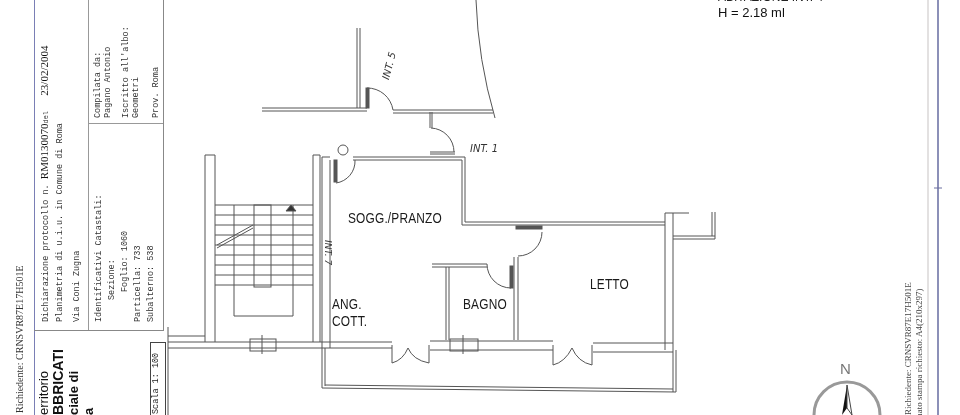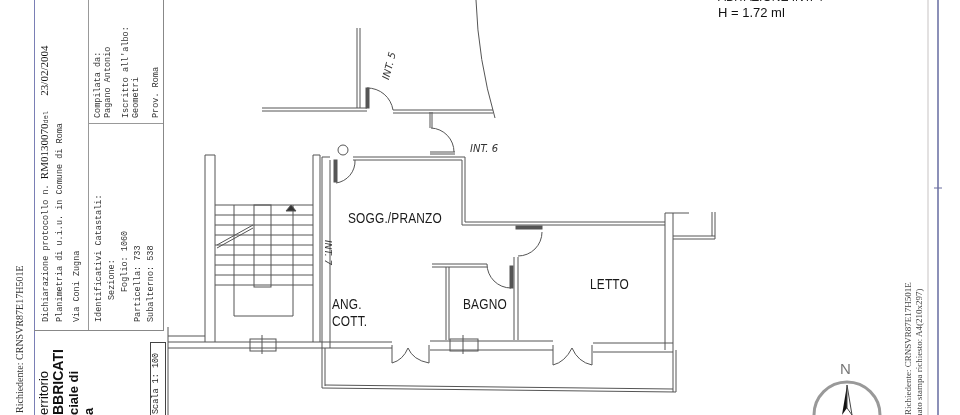--- a/index.html
+++ b/index.html
@@ -51,21 +51,21 @@
   <div>Iscritto all'albo:</div>
   <div>Geometri</div>
   <div style="height:10px"></div>
   <div>Prov. Roma</div>
 </div>
 
 <div class="abs" style="left:150px;top:342px;width:14px;height:80px;border:1px solid #444;border-bottom:none;"></div>
 <div class="rot mono" style="left:151px;top:414px;font-size:8.5px;color:#222;">Scala 1: 100</div>
 
 <div class="abs" style="left:718px;top:-10px;font-size:12px;color:#222;white-space:nowrap;">ABITAZIONE  INT. 4</div>
-<div class="abs" style="left:718px;top:5px;font-size:13px;color:#111;white-space:nowrap;">H = 1.72 ml</div>
+<div class="abs" style="left:718px;top:5px;font-size:13px;color:#111;white-space:nowrap;">H = 2.18 ml</div>
 
 <svg width="960" height="415">
   <g stroke="#555" stroke-width="1" fill="none">
 
     <line x1="262" y1="108" x2="367" y2="108"></line>
       <line x1="262" y1="111" x2="367" y2="111"></line>
     <line x1="357" y1="28" x2="357" y2="108"></line>
       <line x1="360" y1="28" x2="360" y2="108"></line>
     <line x1="393" y1="110" x2="493" y2="110"></line>
       <line x1="393" y1="113" x2="493" y2="113"></line>
@@ -175,21 +175,21 @@
   <line x1="934" y1="188" x2="942" y2="188" stroke="#6a6f9f" stroke-width="1"></line>
 </svg>
 
 <div class="room" style="left:348px;top:210px;">SOGG./PRANZO</div>
 <div class="room" style="left:332px;top:296px;">ANG.</div>
 <div class="room" style="left:332px;top:313px;">COTT.</div>
 <div class="room" style="left:463px;top:296px;">BAGNO</div>
 <div class="room" style="left:590px;top:276px;">LETTO</div>
 
 <div class="hand" style="left:380px;top:78px;transform:rotate(-75deg);transform-origin:0 0;">INT. 5</div>
-<div class="hand" style="left:470px;top:143px;">INT. 6</div>
+<div class="hand" style="left:470px;top:143px;">INT. 1</div>
 <div class="hand" style="left:333px;top:240px;transform:rotate(90deg);transform-origin:0 0;font-size:9px;">INT. 7</div>
 
 <div class="abs" style="left:840px;top:360px;font-size:15px;color:#777;">N</div>
 
 <div class="rot serif" style="left:903px;top:415px;font-size:9px;line-height:11px;color:#444;">
   <div>Richiedente: CRNSVR87E17H501E</div>
   <div style="margin-left:-165px;">Formato di acquisizione: A4(210x297) - Formato stampa richiesto: A4(210x297)</div>
 </div>
 
 </body></html>

